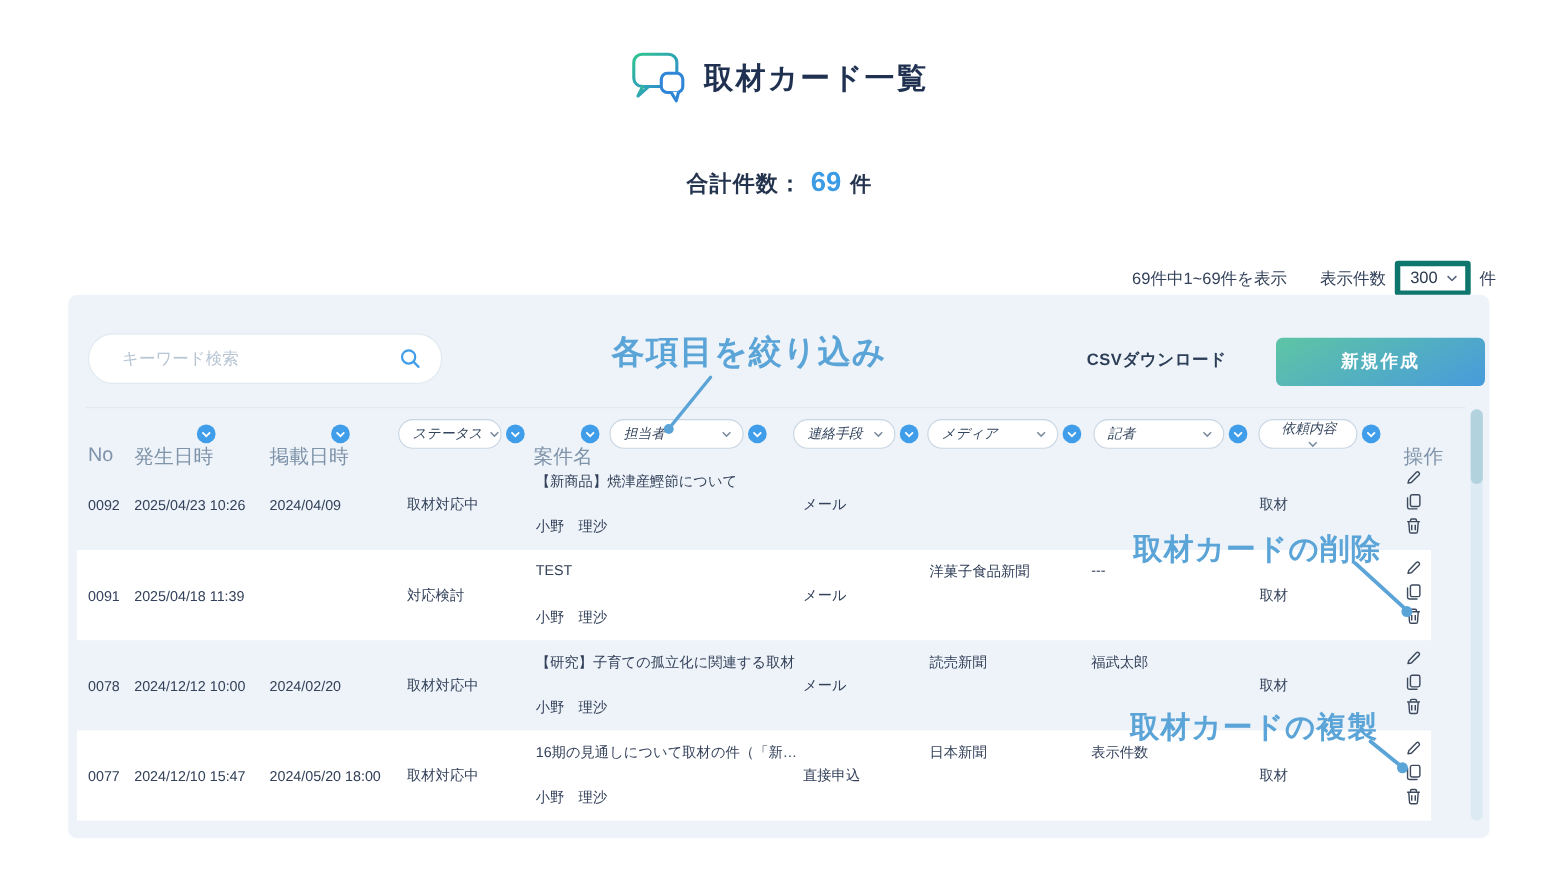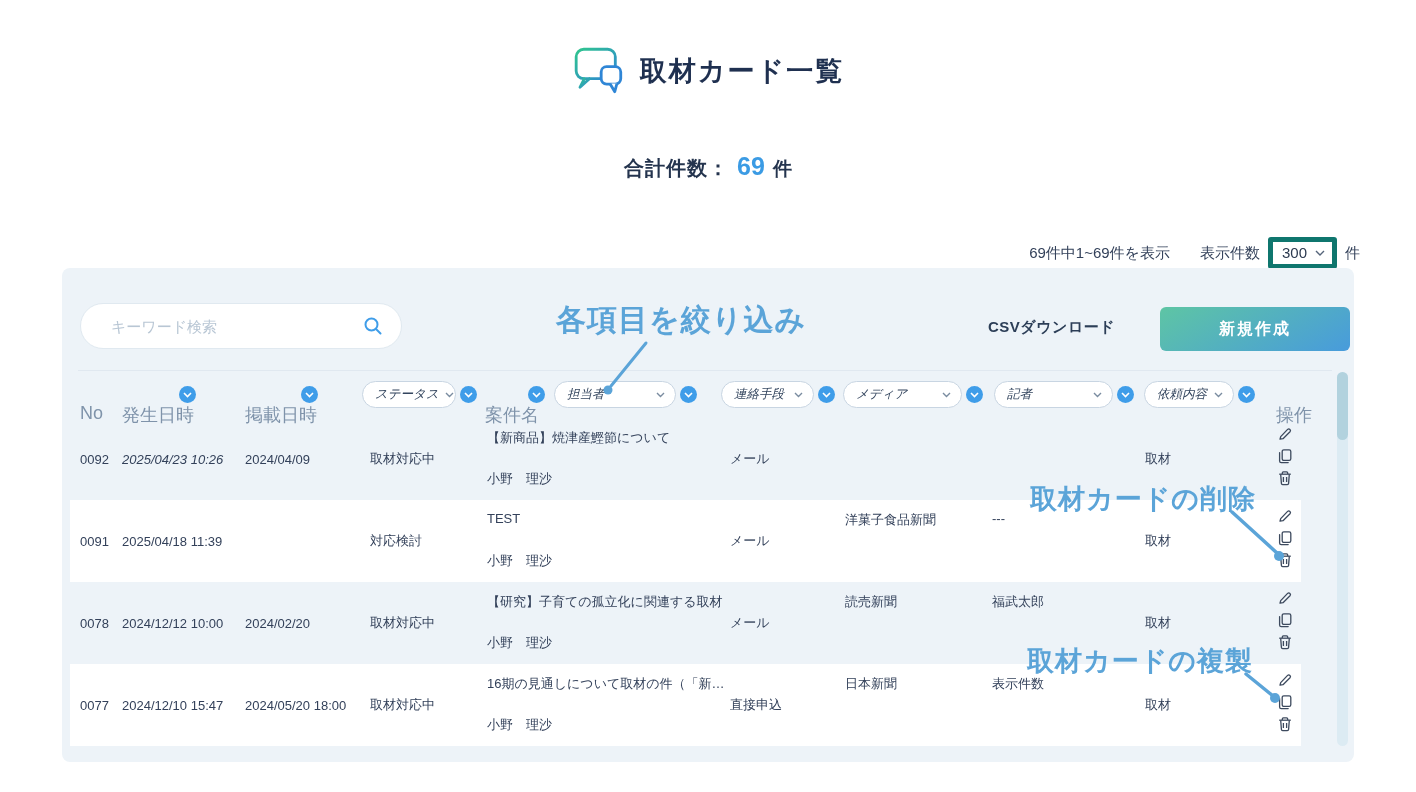--- a/index.html
+++ b/index.html
@@ -208,39 +208,39 @@
         <svg width="9" height="6" viewBox="0 0 9 6">
             <polyline points="1,1 4.5,4.5 8,1" fill="none" stroke="#7a8ca0" stroke-width="1.4"></polyline>
           </svg>
       </span>
       <span class="circle-ic" style="left:1055px;">
         <svg width="9" height="6" viewBox="0 0 9 6">
             <polyline points="1,1 4.5,4.5 8,1" fill="none" stroke="#fff" stroke-width="1.6"></polyline>
           </svg>
         </span>
 
-      <span class="pill" style="left:1082px;width:90px;">
+      <span class="pill" style="left:1082px;width:90px;flex-direction:column;">
         <span>依頼内容</span>
         <svg width="9" height="6" viewBox="0 0 9 6">
             <polyline points="1,1 4.5,4.5 8,1" fill="none" stroke="#7a8ca0" stroke-width="1.4"></polyline>
           </svg>
       </span>
       <span class="circle-ic" style="left:1176px;">
         <svg width="9" height="6" viewBox="0 0 9 6">
             <polyline points="1,1 4.5,4.5 8,1" fill="none" stroke="#fff" stroke-width="1.6"></polyline>
           </svg>
         </span>
 
       <span class="th-label" style="left:1214px;">操作</span>
     </div>
 
     <div class="abs" id="rows">
         <div class="trow">
     <span class="cell v-center" style="left:10px;">0092</span>
-    <span class="cell v-center" style="left:52px;font-style:italic;">2025/04/23 10:26</span>
+    <span class="cell v-center" style="left:52px;">2025/04/23 10:26</span>
     <span class="cell v-center" style="left:175px;">2024/04/09</span>
     <span class="cell v-center" style="left:300px;">取材対応中</span>
     <span class="cell v-top case-cell" style="left:417px;">【新商品】焼津産鰹節について</span>
     <span class="cell v-bottom" style="left:417px;">小野　理沙</span>
     <span class="cell v-center" style="left:660px;">メール</span>
     <span class="cell v-top" style="left:775px;"></span>
     <span class="cell v-top" style="left:922px;"></span>
     <span class="cell v-center" style="left:1075px;">取材</span>
     <span class="ops">
       <svg class="op-ic" viewBox="0 0 16 16" fill="none" stroke="#3d4a5e" stroke-width="1.3">

